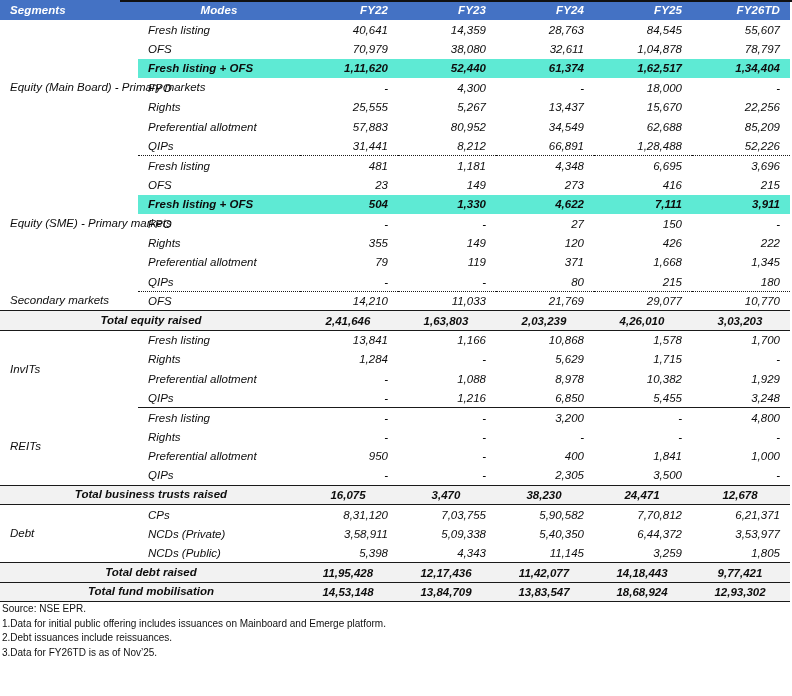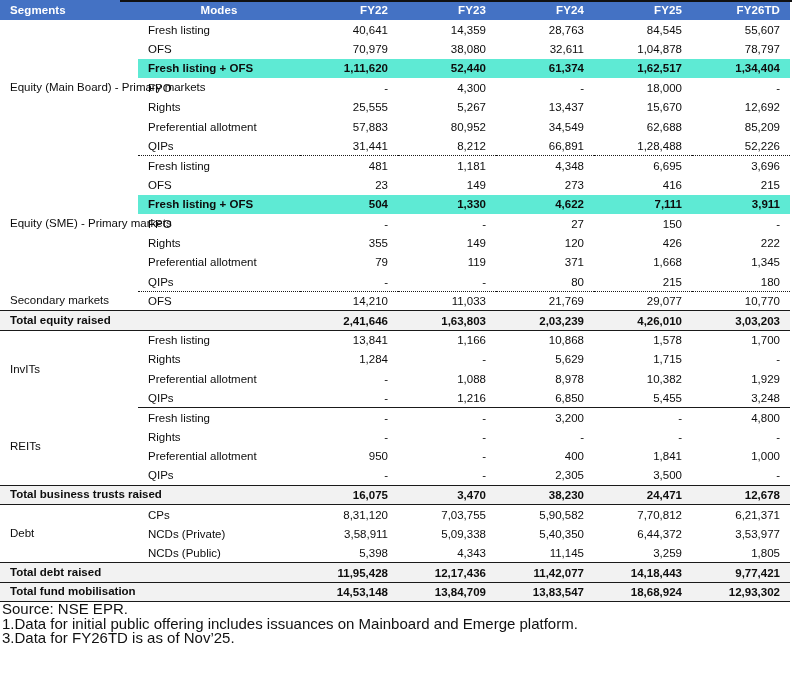--- a/index.html
+++ b/index.html
@@ -11,20 +11,21 @@
     color: #0d0d0d;
     overflow: hidden;
   }
   #root { width: 792px; height: 696px; position: relative; }
 
   table.fundtable {
     width: 636px;
     border-collapse: collapse;
     table-layout: fixed;
     font-size: 11.5px;
+    font-style: italic;
   }
 
   col.c-seg   { width: 138px; }
   col.c-mode  { width: 162px; }
   col.c-num   { width: 98px; }
   col.c-num-l { width: 98px; }
 
   thead th {
     background: #4472C4;
     color: #ffffff;
@@ -61,28 +62,29 @@
   
   tr.grp-end > td { border-bottom: 1.6px dotted #1a1a1a; }
   tr.grp-end-solid > td { border-bottom: 1.3px solid #1a1a1a; }
 
   
   tr.total td {
     background: #F2F2F2;
     font-weight: bold;
     border-top: 1.4px solid #1a1a1a;
     border-bottom: 1.4px solid #1a1a1a;
+    text-align: center;
   }
   tr.total td.seg { padding-left: 10px; }
 
   .notes {
     position: absolute;
     left: 2px;
     top: 602px;
-    font-size: 15px;
+    font-size: 10px;
     line-height: 14.6px;
     color: #111;
   }
   .notes div { white-space: nowrap; }
 
   .toprule {
     position: absolute;
     left: 120px; top: 0; width: 672px; height: 2px;
     background: #111;
   }
@@ -147,21 +149,21 @@
           <td class="num">-</td>
           <td class="num">18,000</td>
           <td class="num">-</td>
         </tr>
         <tr>
           <td class="mode">Rights</td>
           <td class="num">25,555</td>
           <td class="num">5,267</td>
           <td class="num">13,437</td>
           <td class="num">15,670</td>
-          <td class="num">12,692</td>
+          <td class="num">22,256</td>
         </tr>
         <tr>
           <td class="mode">Preferential allotment</td>
           <td class="num">57,883</td>
           <td class="num">80,952</td>
           <td class="num">34,549</td>
           <td class="num">62,688</td>
           <td class="num">85,209</td>
         </tr>
         <tr class="grp-end">
@@ -360,15 +362,16 @@
           <td class="num">13,83,547</td>
           <td class="num">18,68,924</td>
           <td class="num">12,93,302</td>
         </tr>
       </tbody>
   </table>
 
   <div class="notes">
     <div>Source: NSE EPR.</div>
     <div>1.Data for initial public offering includes issuances on Mainboard and Emerge platform.</div>
+    <div>2.Debt issuances include reissuances.</div>
     <div>3.Data for FY26TD is as of Nov’25.</div>
   </div>
 </div>
 
 </body></html>

